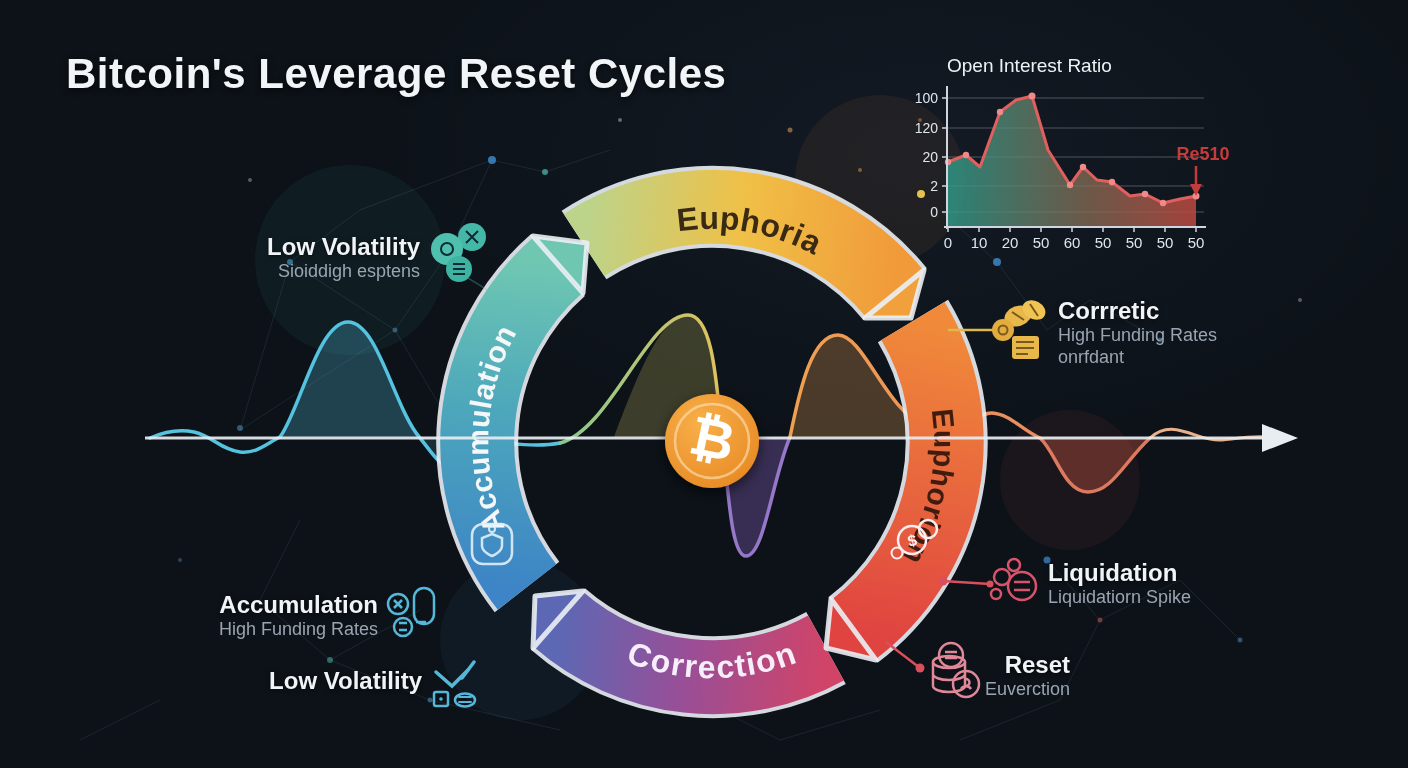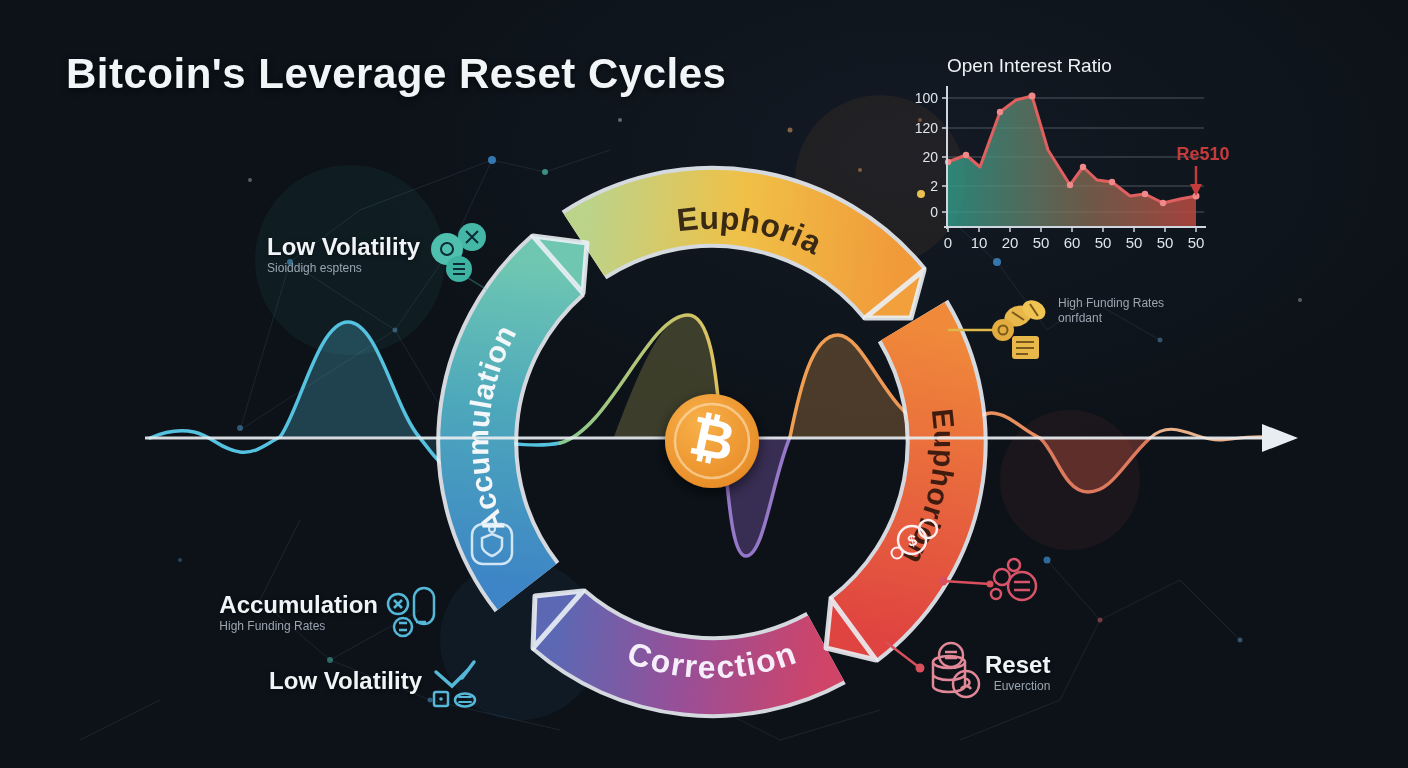--- a/index.html
+++ b/index.html
@@ -9,23 +9,23 @@
     font-family:"Liberation Sans", sans-serif;
   }
   svg{position:absolute;left:0;top:0;}
   .page-title{
     position:absolute;left:66px;top:50px;
     font-size:42px;font-weight:700;color:#f2f5f8;letter-spacing:.5px;
     text-shadow:0 2px 6px rgba(0,0,0,.6);
   }
   .callout{position:absolute;line-height:1.22;}
   .co-title{font-size:24px;font-weight:600;color:#f1f4f7;text-shadow:0 1px 4px rgba(0,0,0,.55);}
-  .co-sub{font-size:12px;font-weight:400;color:#9aa5b1;}
+  .co-sub{font-size:18px;font-weight:400;color:#9aa5b1;}
   .co-value{font-size:26px;font-weight:600;color:#f1f4f7;}
-  .ra{}
+  .ra{text-align:right;}
 </style>
 </head>
 <body>
 
 <div class="stage">
 
 <svg width="1408" height="768" viewBox="0 0 1408 768">
   <defs>
     <linearGradient id="gradAccum" gradientUnits="userSpaceOnUse" x1="527" y1="587" x2="558" y2="265">
       <stop offset="0" stop-color="#3d85c6"></stop>
@@ -314,24 +314,29 @@
 </svg>
 
   <div class="page-title">Bitcoin's Leverage Reset Cycles</div>
 
   <div class="callout ra" style="right:988px;top:232px;">
     <div class="co-title">Low Volatility</div>
     <div class="co-sub">Sioiddigh esptens</div>
   </div>
 
   <div class="callout" style="left:1058px;top:296px;">
+    <div class="co-title">Corrretic</div>
     <div class="co-sub">High Funding Rates</div>
     <div class="co-sub">onrfdant</div>
   </div>
 
+  <div class="callout" style="left:1048px;top:558px;">
+    <div class="co-title">Liquidation</div>
+    <div class="co-sub">Liquidatiorn Spike</div>
+  </div>
 
   <div class="callout" style="left:985px;top:650px;text-align:right;">
     <div class="co-title">Reset</div>
     <div class="co-sub">Euverction</div>
   </div>
 
   <div class="callout ra" style="right:1030px;top:590px;">
     <div class="co-title">Accumulation</div>
     <div class="co-sub">High Funding Rates</div>
   </div>

